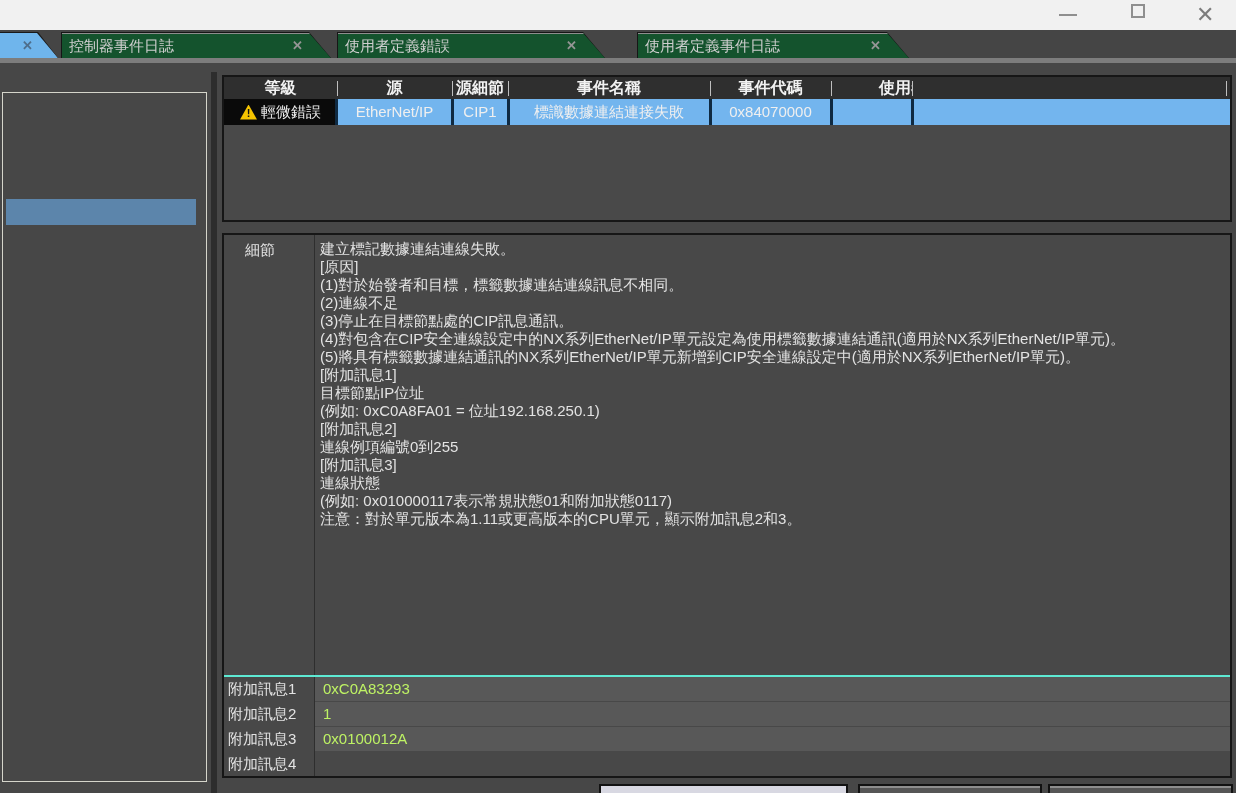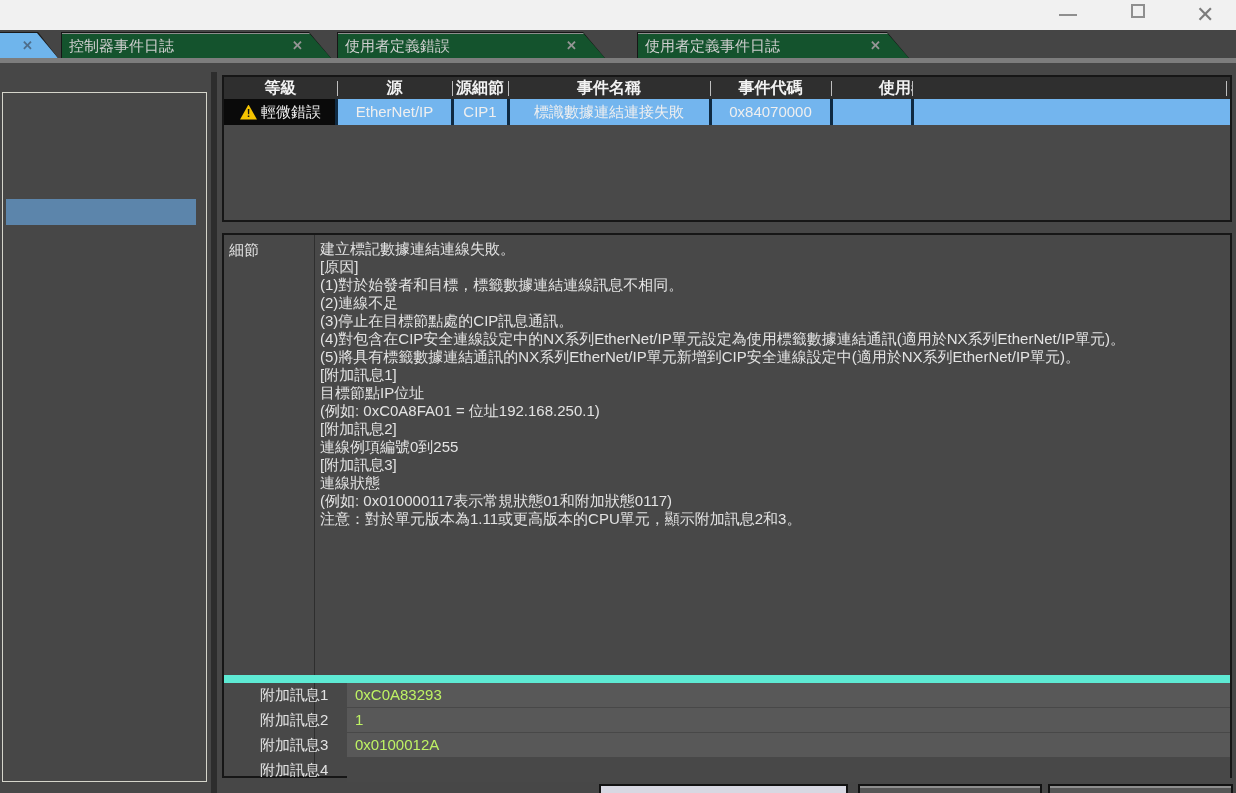--- a/index.html
+++ b/index.html
@@ -40,23 +40,23 @@
   .rsep { position:absolute; top:0; width:3px; height:26px; background:#0F2A42; }
   .c1 { width:113px; } .c2 { width:115px; } .c3 { width:56px; } .c4 { width:202px; }
   .c5 { width:121px; } .c6 { width:81px;padding-left:48px; } .c7 { flex:1; }
   .level-cell { background:#0A0A0A; display:flex; align-items:center; justify-content:center; gap:4px; color:#FFFFFF; }
   .warn-tri { width:17px; height:15px; clip-path:polygon(50% 0,100% 100%,0 100%); background:#F5C400;
               display:flex; align-items:flex-end; justify-content:center; font-size:11px; font-weight:bold; color:#141414; line-height:13px; }
   
   .details-box { position:absolute; left:222px; top:233px; width:1010px; height:545px; border:2px solid #161616; background:#484848; }
   .det-vline { position:absolute; left:90px; top:0; width:1px; height:100%; background:#2E2E2E; }
   .det-top { position:relative; height:440px; overflow:hidden; }
-  .det-label { position:absolute; left:5px; top:6px; font-size:15px; color:#E3E3E3; }
+  .det-label { position:absolute; left:21px; top:6px; font-size:15px; color:#E3E3E3; }
   .det-text { position:absolute; left:96px; top:5px; width:902px; font-size:15px; line-height:18px; color:#E3E3E3; white-space:pre-wrap; }
-  .info-rows { position:relative; border-top:8px solid #5eead4;padding-left:32px; }
+  .info-rows { position:relative; border-top:2px solid #5eead4; }
   .info-row { position:relative; height:24px; margin-bottom:1px; }
   .info-label { position:absolute; left:4px; top:0; width:84px; font-size:15px; line-height:24px; color:#E3E3E3; white-space:nowrap; }
   .info-value { position:absolute; left:91px; right:0; top:0; height:24px; background:#585858; font-size:15px; line-height:24px; color:#bef264; padding-left:8px; white-space:nowrap; }
   .info-value.empty { background:#484848; }
   
   .bottom-btn { position:absolute; top:784px; height:22px; border:2px solid #121212; background:#565656; box-shadow:inset 0 2px 0 #8E8E8E; cursor:default; }
   .bottom-btn.primary { background:#D8D8E2; box-shadow:none; }
 </style>
 </head>
 <body>

